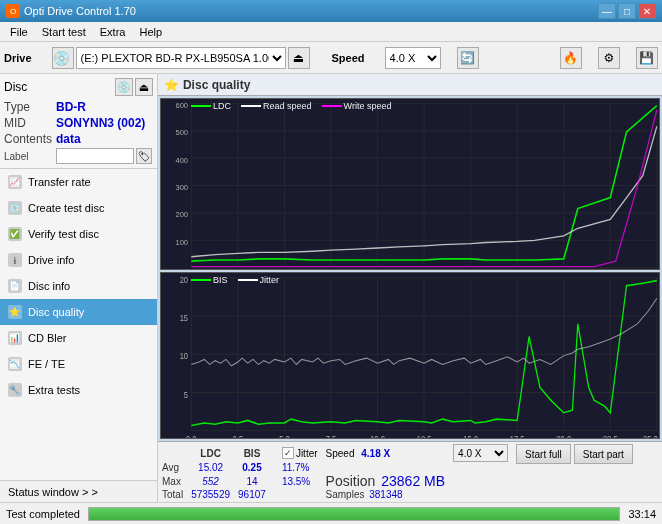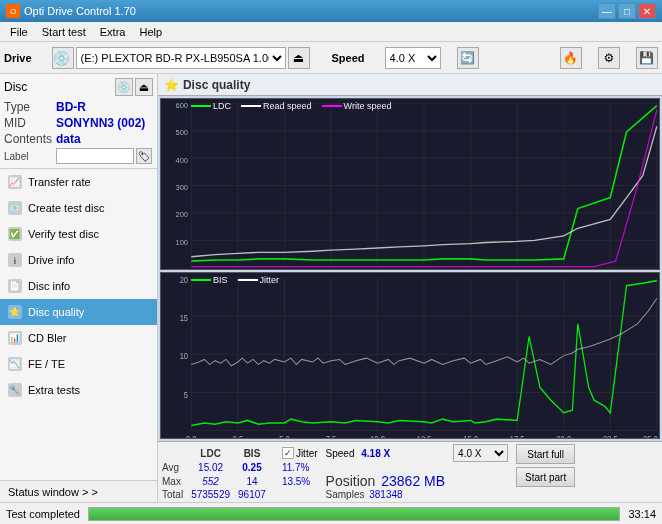--- a/index.html
+++ b/index.html
@@ -359,21 +359,21 @@
             <span style="color:#0000cc;font-weight:bold;margin-left:4px;">4.18 X</span>
           </td>
           <td style="padding:0 4px 0 0;">
             <select style="height:18px;width:55px;font-size:10px;border:1px solid #aaa;">
               <option>4.0 X</option>
               <option>2.0 X</option>
               <option>6.0 X</option>
             </select>
           </td>
           <td rowspan="3" style="vertical-align:top;padding-left:4px;">
-            <div style="display:flex;flex-direction:column;gap:3px;">
+            <div style="display:flex;flex-direction:row;gap:3px;">
               <button class="btn-start">Start full</button>
               <button class="btn-start">Start part</button>
             </div>
           </td>
         </tr>
         <tr>
           <td style="padding:0 8px 0 0;color:#333;">Avg</td>
           <td style="padding:0 8px 0 0;color:#0000cc;text-align:center;">15.02</td>
           <td style="padding:0 8px 0 0;color:#0000cc;text-align:center;font-weight:bold;">0.25</td>
           <td style="padding:0 8px 0 0;"></td>

